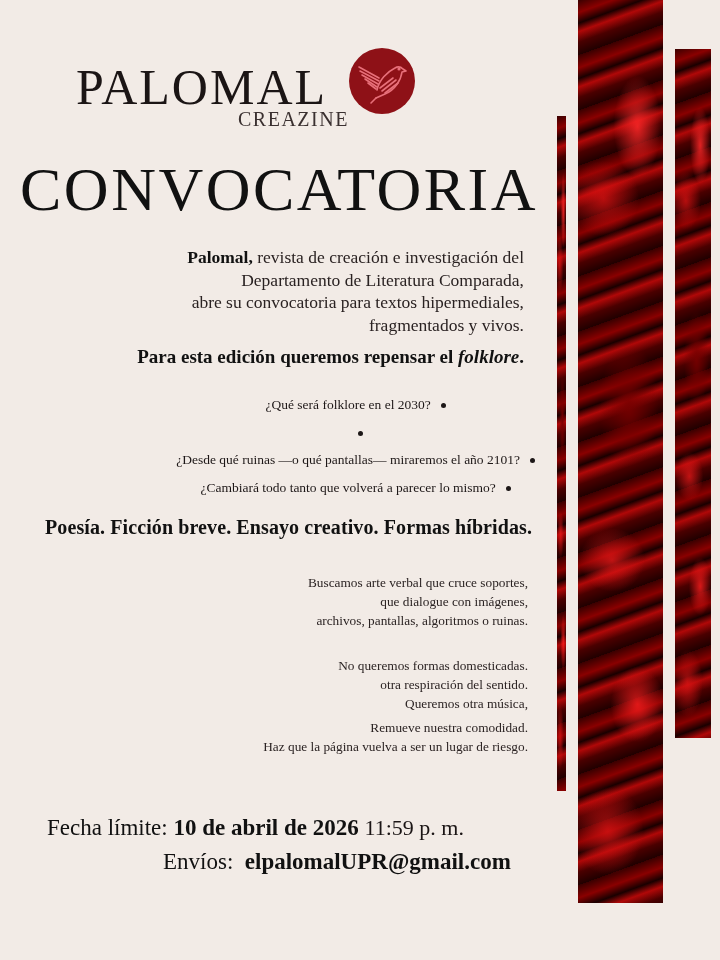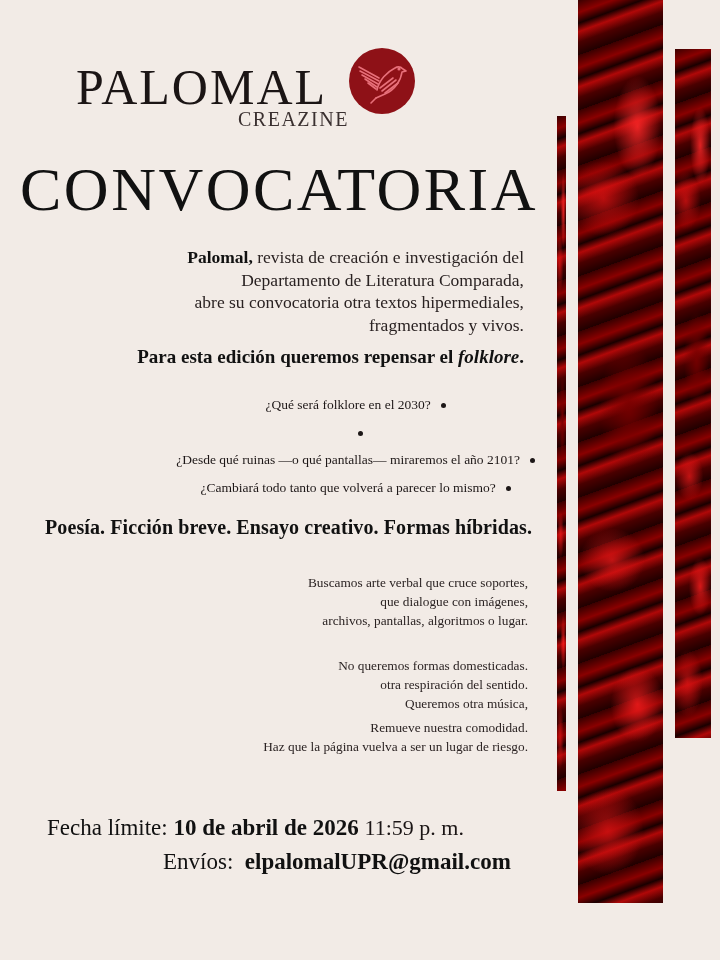--- a/index.html
+++ b/index.html
@@ -96,39 +96,39 @@
     <path d="M27 50 L22 55"></path>
     <circle cx="50" cy="21" r="0.8" fill="#e8707a"></circle>
   </svg>
 </div>
 
 <div id="title" class="abs">CONVOCATORIA</div>
 
 <div id="intro" class="right-block">
   <div><b>Palomal,</b><span> revista de creación e investigación del</span></div>
   <div>Departamento de Literatura Comparada,</div>
-  <div>abre su convocatoria otra textos hipermediales,</div>
+  <div>abre su convocatoria para textos hipermediales,</div>
   <div>fragmentados y vivos.</div>
 </div>
 
 <div id="theme" class="right-block"><span>Para esta edición queremos repensar el </span><i>folklore</i><span>.</span></div>
 
 <div id="questions">
   <div class="q"><span>¿Qué será folklore en el 2030?</span><span class="bullet"></span></div>
   <div class="q"><span class="bullet"></span></div>
   <div class="q"><span>¿Desde qué ruinas —o qué pantallas— miraremos el año 2101?</span><span class="bullet"></span></div>
   <div class="q"><span>¿Cambiará todo tanto que volverá a parecer lo mismo?</span><span class="bullet"></span></div>
 </div>
 
 <div id="genres" class="abs">Poesía. Ficción breve. Ensayo creativo. Formas híbridas.</div>
 
 <div id="para1" class="para">
   <div>Buscamos arte verbal que cruce soportes,</div>
   <div>que dialogue con imágenes,</div>
-  <div>archivos, pantallas, algoritmos o lugar.</div>
+  <div>archivos, pantallas, algoritmos o ruinas.</div>
 </div>
 <div id="para2" class="para">
   <div>No queremos formas domesticadas.</div>
   <div>otra respiración del sentido.</div>
   <div>Queremos otra música,</div>
 </div>
 <div id="para3" class="para">
   <div>Remueve nuestra comodidad.</div>
   <div>Haz que la página vuelva a ser un lugar de riesgo.</div>
 </div>

